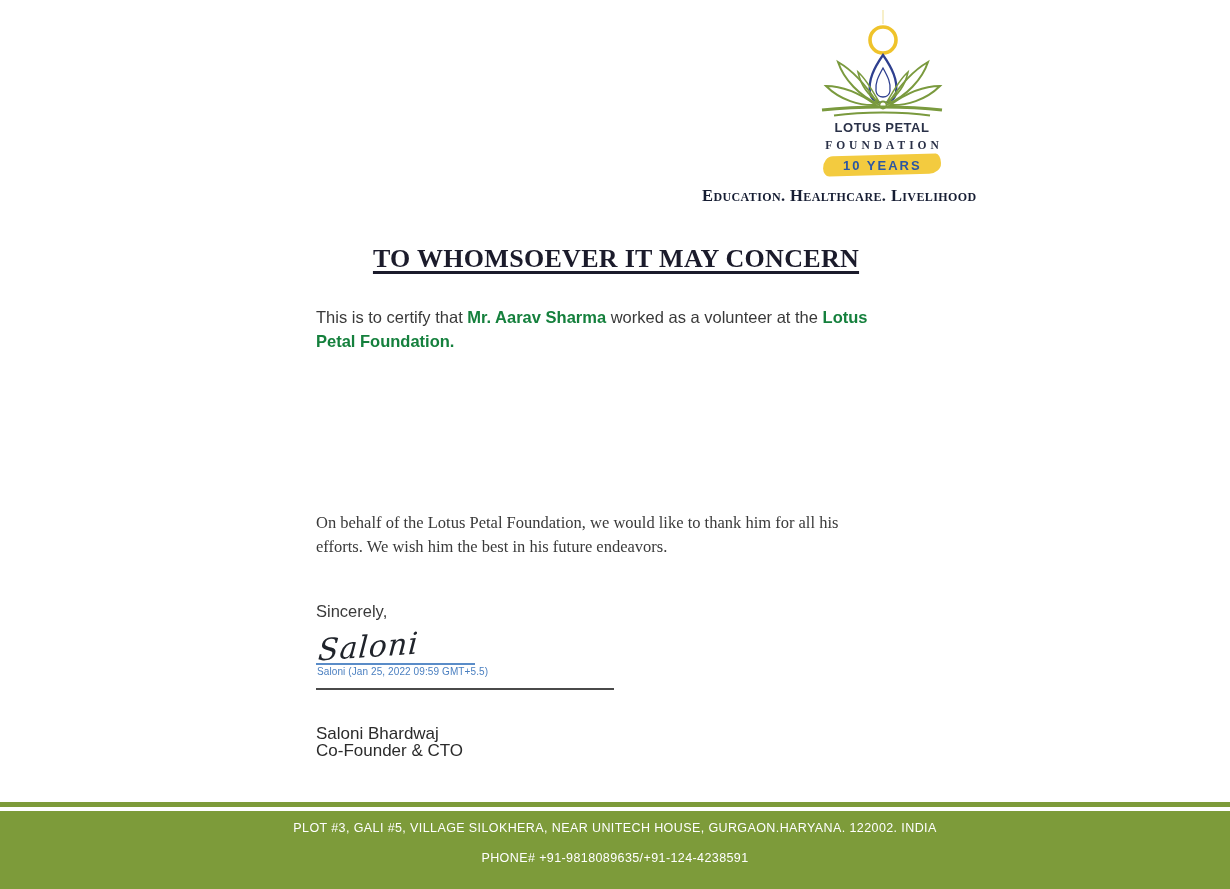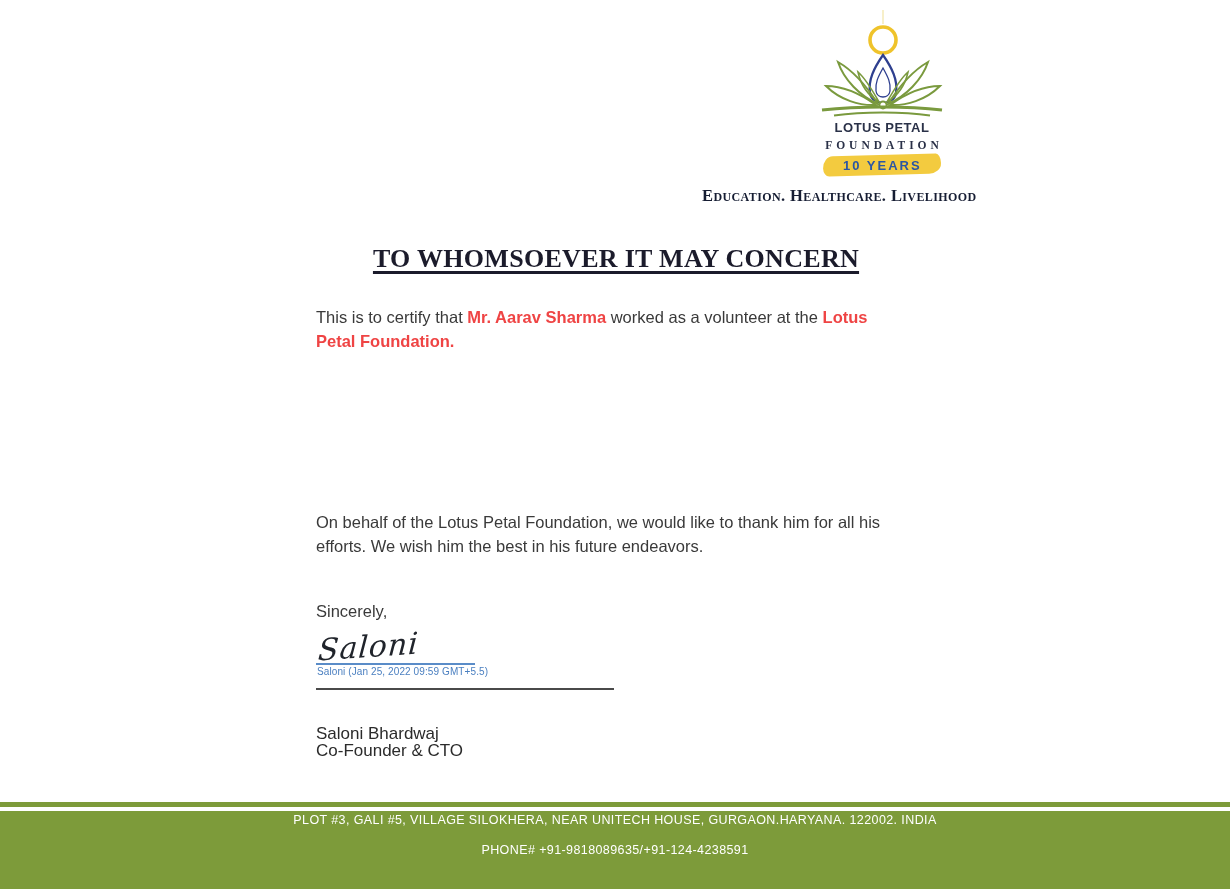--- a/index.html
+++ b/index.html
@@ -51,25 +51,25 @@
     text-decoration:underline;
     text-decoration-thickness:2.5px;
     text-underline-offset:4px;
     white-space:nowrap;
   }
   .para{
     position:absolute;left:316px;width:604px;
     font-size:16.5px;line-height:23.5px;color:#3A3A3A;
     white-space:pre-line;
   }
-  .para b{color:#ef4444;}
+  .para b{color:#15803d;}
   .p1{top:306px;}
   .p2{top:375px;}
   .p3{top:443px;}
-  .p4{top:511px;}
+  .p4{top:511px;font-family:Liberation Serif, serif;}
   .closing{top:600px;}
   
   .sig-script{
     position:absolute;left:318px;top:629px;
     font-family:"DejaVu Serif", serif;
     font-style:italic;font-size:30px;color:#20242B;
     transform:rotate(-4deg) skewX(-8deg);
     letter-spacing:1px;
   }
   .sig-blue-line{position:absolute;left:316px;top:663px;width:159px;height:2px;background:#5A8CC8;}
@@ -79,21 +79,21 @@
   }
   .sig-dark-line{position:absolute;left:316px;top:688px;width:298px;height:2px;background:#4A4A4A;}
   .signer-name{position:absolute;left:316px;top:724px;font-size:17px;color:#2B2B2B;}
   .signer-role{position:absolute;left:316px;top:741px;font-size:17px;color:#2B2B2B;}
   
   .footer-thin-bar{position:absolute;left:0;top:802px;width:1230px;height:5px;}
   .footer-block{
     position:absolute;left:0;top:811px;width:1230px;height:78px;
     text-align:center;color:#FFFFFF;
   }
-  .footer-address{padding-top:2px;font-size:12.5px;letter-spacing:0.4px;}
+  .footer-address{padding-top:2px;font-size:12.5px;letter-spacing:0.4px;margin-top:8px;}
   .footer-phone{padding-top:16px;font-size:12.5px;letter-spacing:0.4px;}
 </style>
 </head>
 <body>
 
 <div class="page">
 
   <div class="logo-block">
     <svg class="logo-art" width="128" height="108" viewBox="0 0 128 108">
 

